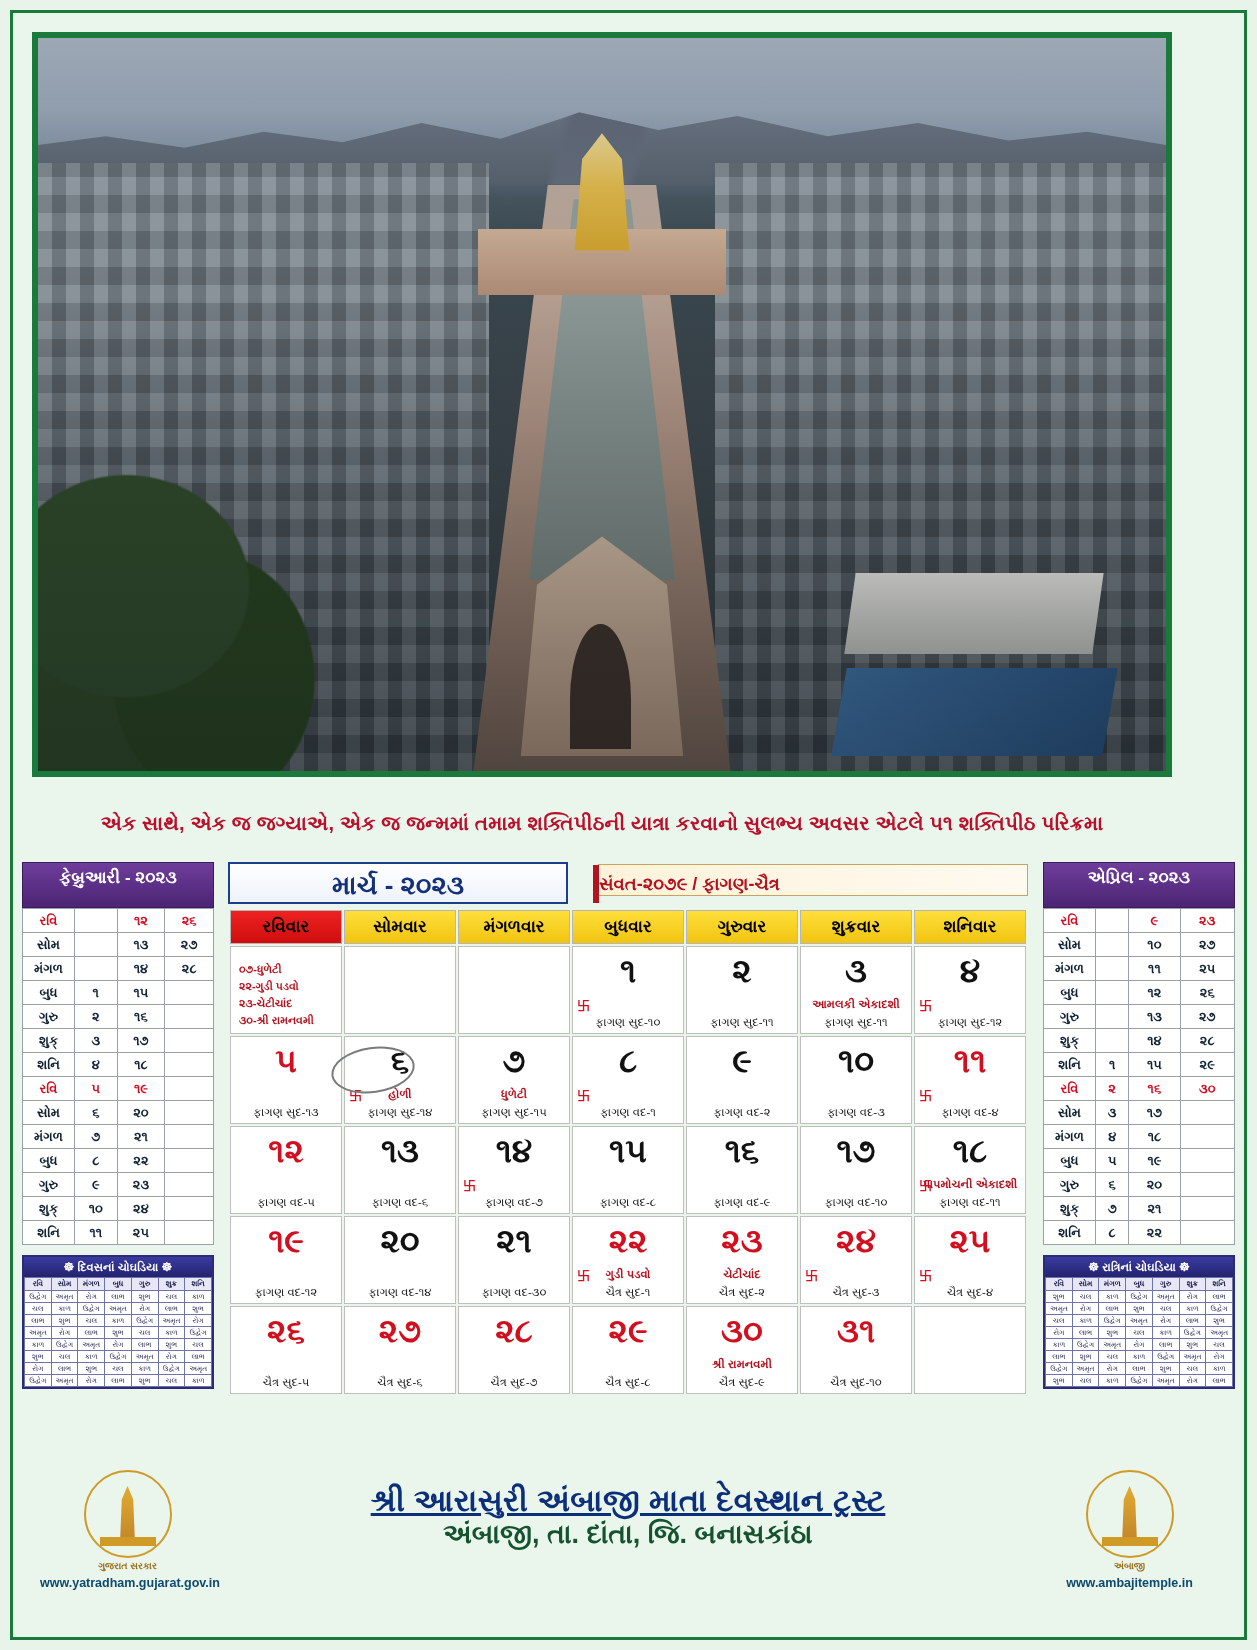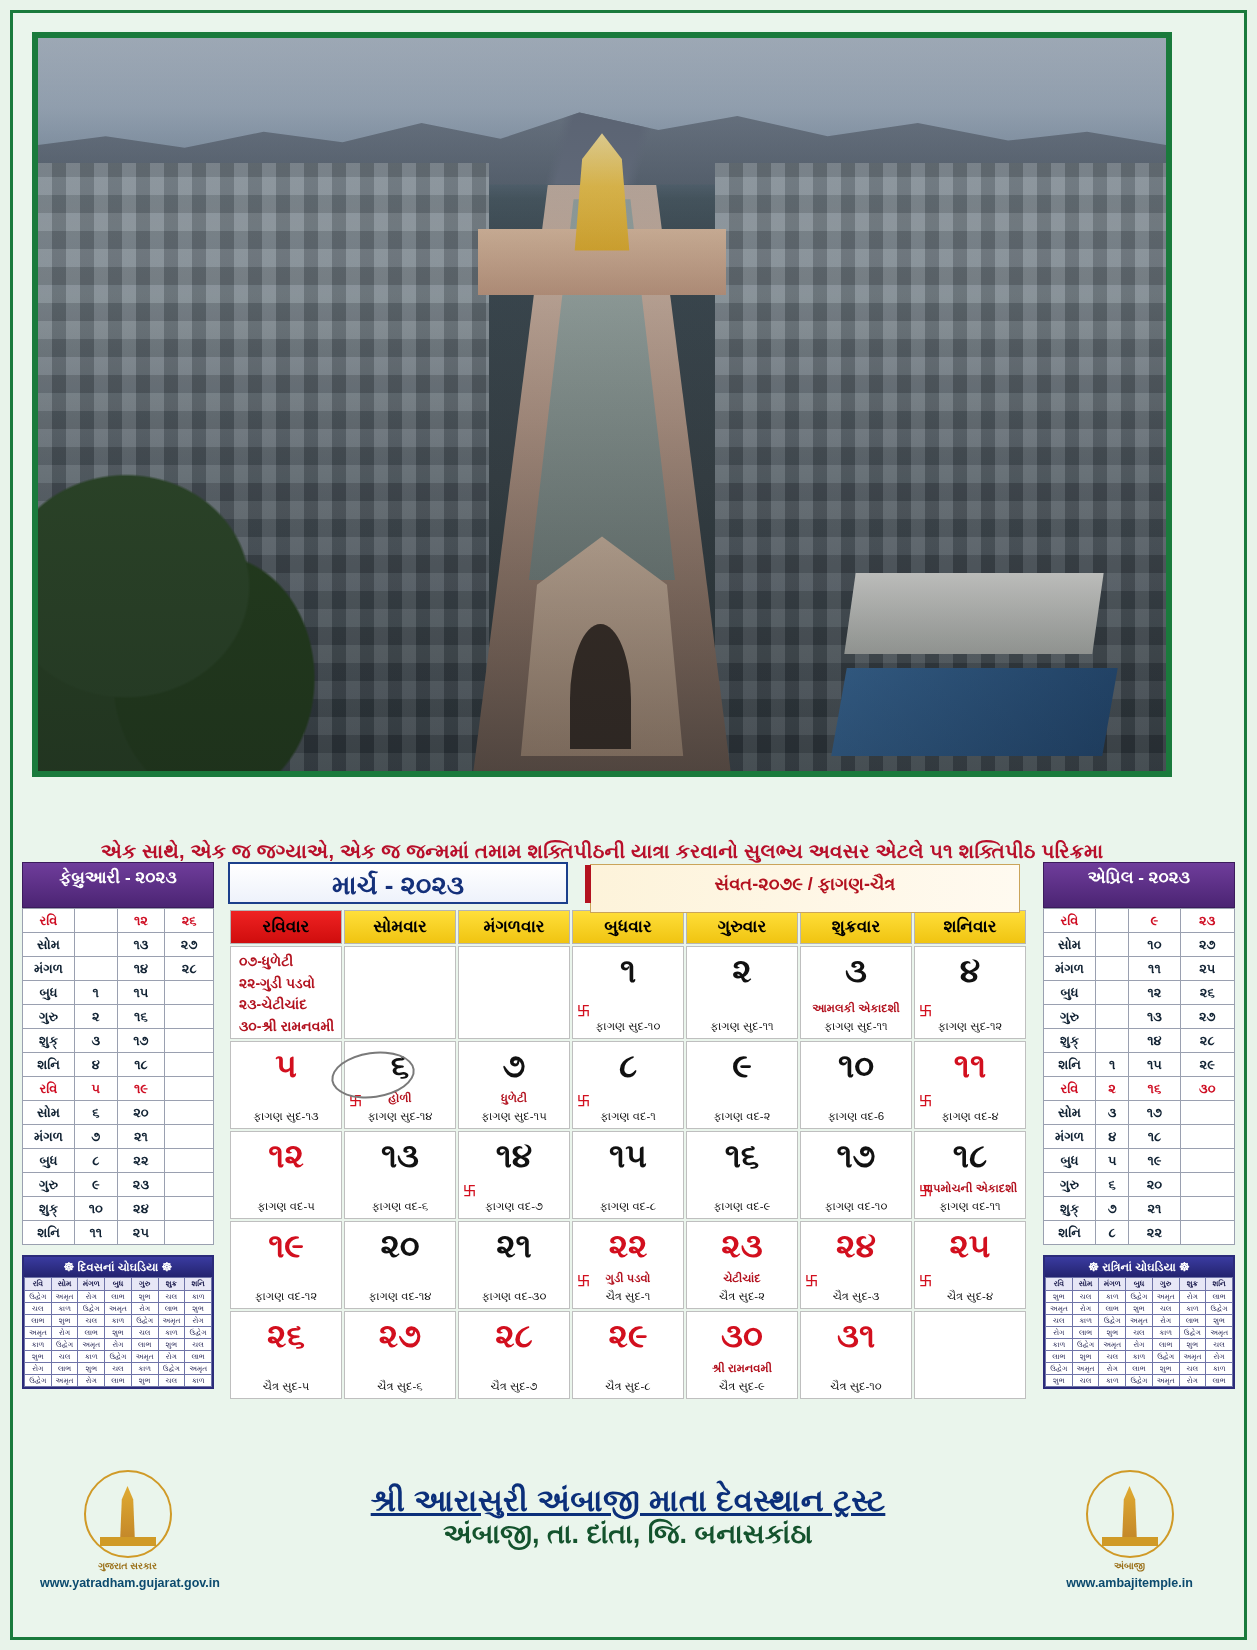--- a/index.html
+++ b/index.html
@@ -93,21 +93,21 @@
     background:linear-gradient(to bottom,#e7e7e3,#b9bcb6);
     transform:skewX(-8deg);
   }
   .photo-shade {
     position:absolute; inset:0;
     background:linear-gradient(to bottom, rgba(20,28,40,.22), rgba(10,14,20,.05) 35%, rgba(10,14,20,.3));
   }
 
   
   .tagline {
-    position:absolute; left:32px; top:840px; width:1140px;
+    position:absolute; left:32px; top:812px; width:1140px;
     text-align:center; color:#b80f2a;
     font-size:20px; font-weight:bold; letter-spacing:.2px;
   }
 
   
   .side-month {
     position:absolute; width:192px;
   }
   .side-left { left:22px; top:862px; }
   .side-right { right:22px; top:862px; }
@@ -151,22 +151,22 @@
   }
   .main-head { position:relative; height:42px; }
   .main-title {
     position:absolute; left:0; top:0; width:340px; height:42px;
     line-height:42px; text-align:center;
     background:linear-gradient(to bottom,#ffffff,#eef2fb);
     border:2px solid #1b3f8b; color:#14307a;
     font-size:26px; font-weight:bold;
   }
   .samvat {
-    position:absolute; right:8px; top:2px; width:430px; height:49px;
-    line-height:38px; text-align:center;
+    position:absolute; right:0; top:2px; width:430px; height:32px;
+    line-height:38px; text-align:left;
     background:linear-gradient(to right,#fdf3da,#fffaf0);
     border:1px solid #caa45a; color:#b3121f;
     font-size:18px; font-weight:bold;
   }
   .samvat:before {
     content:""; position:absolute; left:-6px; top:0; width:6px; height:38px;
     background:#b3121f;
   }
   table.cal {
     width:100%; border-collapse:separate; border-spacing:2px;
@@ -200,21 +200,21 @@
   .event {
     position:absolute; left:0; right:0; bottom:22px;
     text-align:center; font-size:11.5px; color:#b3121f; line-height:1.25;
     font-weight:bold;
   }
   .swastik {
     position:absolute; left:4px; bottom:17px; color:#d20f1e;
     font-size:13px; font-weight:bold;
   }
   .notes {
-    padding:4px 4px 0 8px; font-size:14px; color:#b3121f;
+    padding:14px 4px 0 8px; font-size:11px; color:#b3121f;
     font-weight:bold; line-height:1.55; text-align:left;
   }
   td.holi-cell { background:linear-gradient(to bottom,#fde7f1,#f9d2e4); }
   td.blue-cell { background:linear-gradient(to bottom,#dff0fb,#c5e4f7); }
   .ellipse-mark {
     position:absolute; left:-14px; top:10px; width:84px; height:46px;
     border:2px solid #7a7a7a; border-radius:50%;
     transform:rotate(-8deg); pointer-events:none;
   }
 
@@ -719,21 +719,21 @@
             <div class="daynum">૮</div>
             <div class="tithi">ફાગણ વદ-૧</div>
             <div class="swastik">࿕</div>
           </td>
           <td>
             <div class="daynum">૯</div>
             <div class="tithi">ફાગણ વદ-૨</div>
           </td>
           <td>
             <div class="daynum">૧૦</div>
-            <div class="tithi">ફાગણ વદ-6</div>
+            <div class="tithi">ફાગણ વદ-૩</div>
           </td>
           <td>
             <div class="daynum red">૧૧</div>
             <div class="tithi">ફાગણ વદ-૪</div>
             <div class="swastik">࿕</div>
           </td>
         </tr>
         <tr>
           <td>
             <div class="daynum red">૧૨</div>

